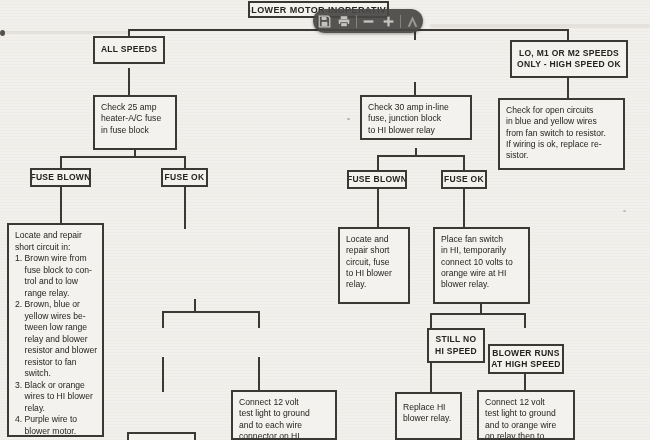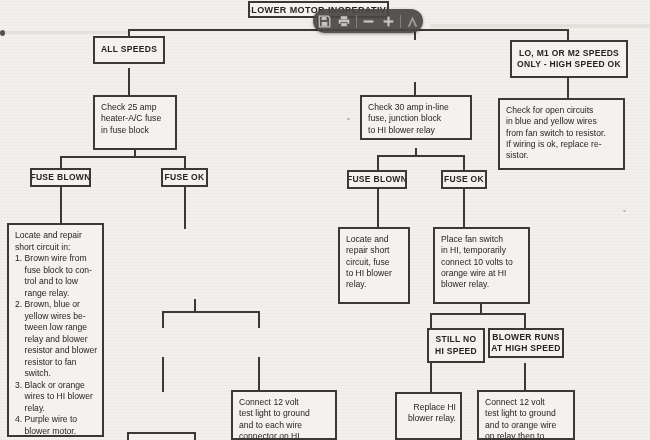--- a/index.html
+++ b/index.html
@@ -128,24 +128,24 @@
 to HI blower
 relay.</div>
   <div class="node bdy" style="left:433px;top:227px;width:97px;height:77px;">Place fan switch
 in HI, temporarily
 connect 10 volts to
 orange wire at HI
 blower relay.</div>
 
   <div class="node hdr" style="left:402px;top:328px;width:58px;height:35px;margin-left:25px;">STILL NO
 HI SPEED</div>
-  <div class="node hdr" style="left:488px;top:328px;width:76px;height:30px;">BLOWER RUNS
+  <div class="node hdr" style="left:488px;top:344px;width:76px;height:30px;">BLOWER RUNS
 AT HIGH SPEED</div>
 
-  <div class="node bdy" style="left:395px;top:392px;width:67px;height:48px;padding-top:8px;text-align:right;">Replace HI
+  <div class="node bdy" style="left:395px;top:392px;width:67px;height:48px;padding-top:8px;">Replace HI
 blower relay.</div>
   <div class="node bdy" style="left:477px;top:390px;width:98px;height:50px;">Connect 12 volt
 test light to ground
 and to orange wire
 on relay then to</div>
 
   <div id="pdfbar">
     <button class="tbtn" title="">
       <svg width="13" height="13" viewBox="0 0 16 16">
         <path d="M1.5 1.5h11l2 2v11h-13z" fill="none" stroke="#c6c4c0" stroke-width="1.6"></path>

